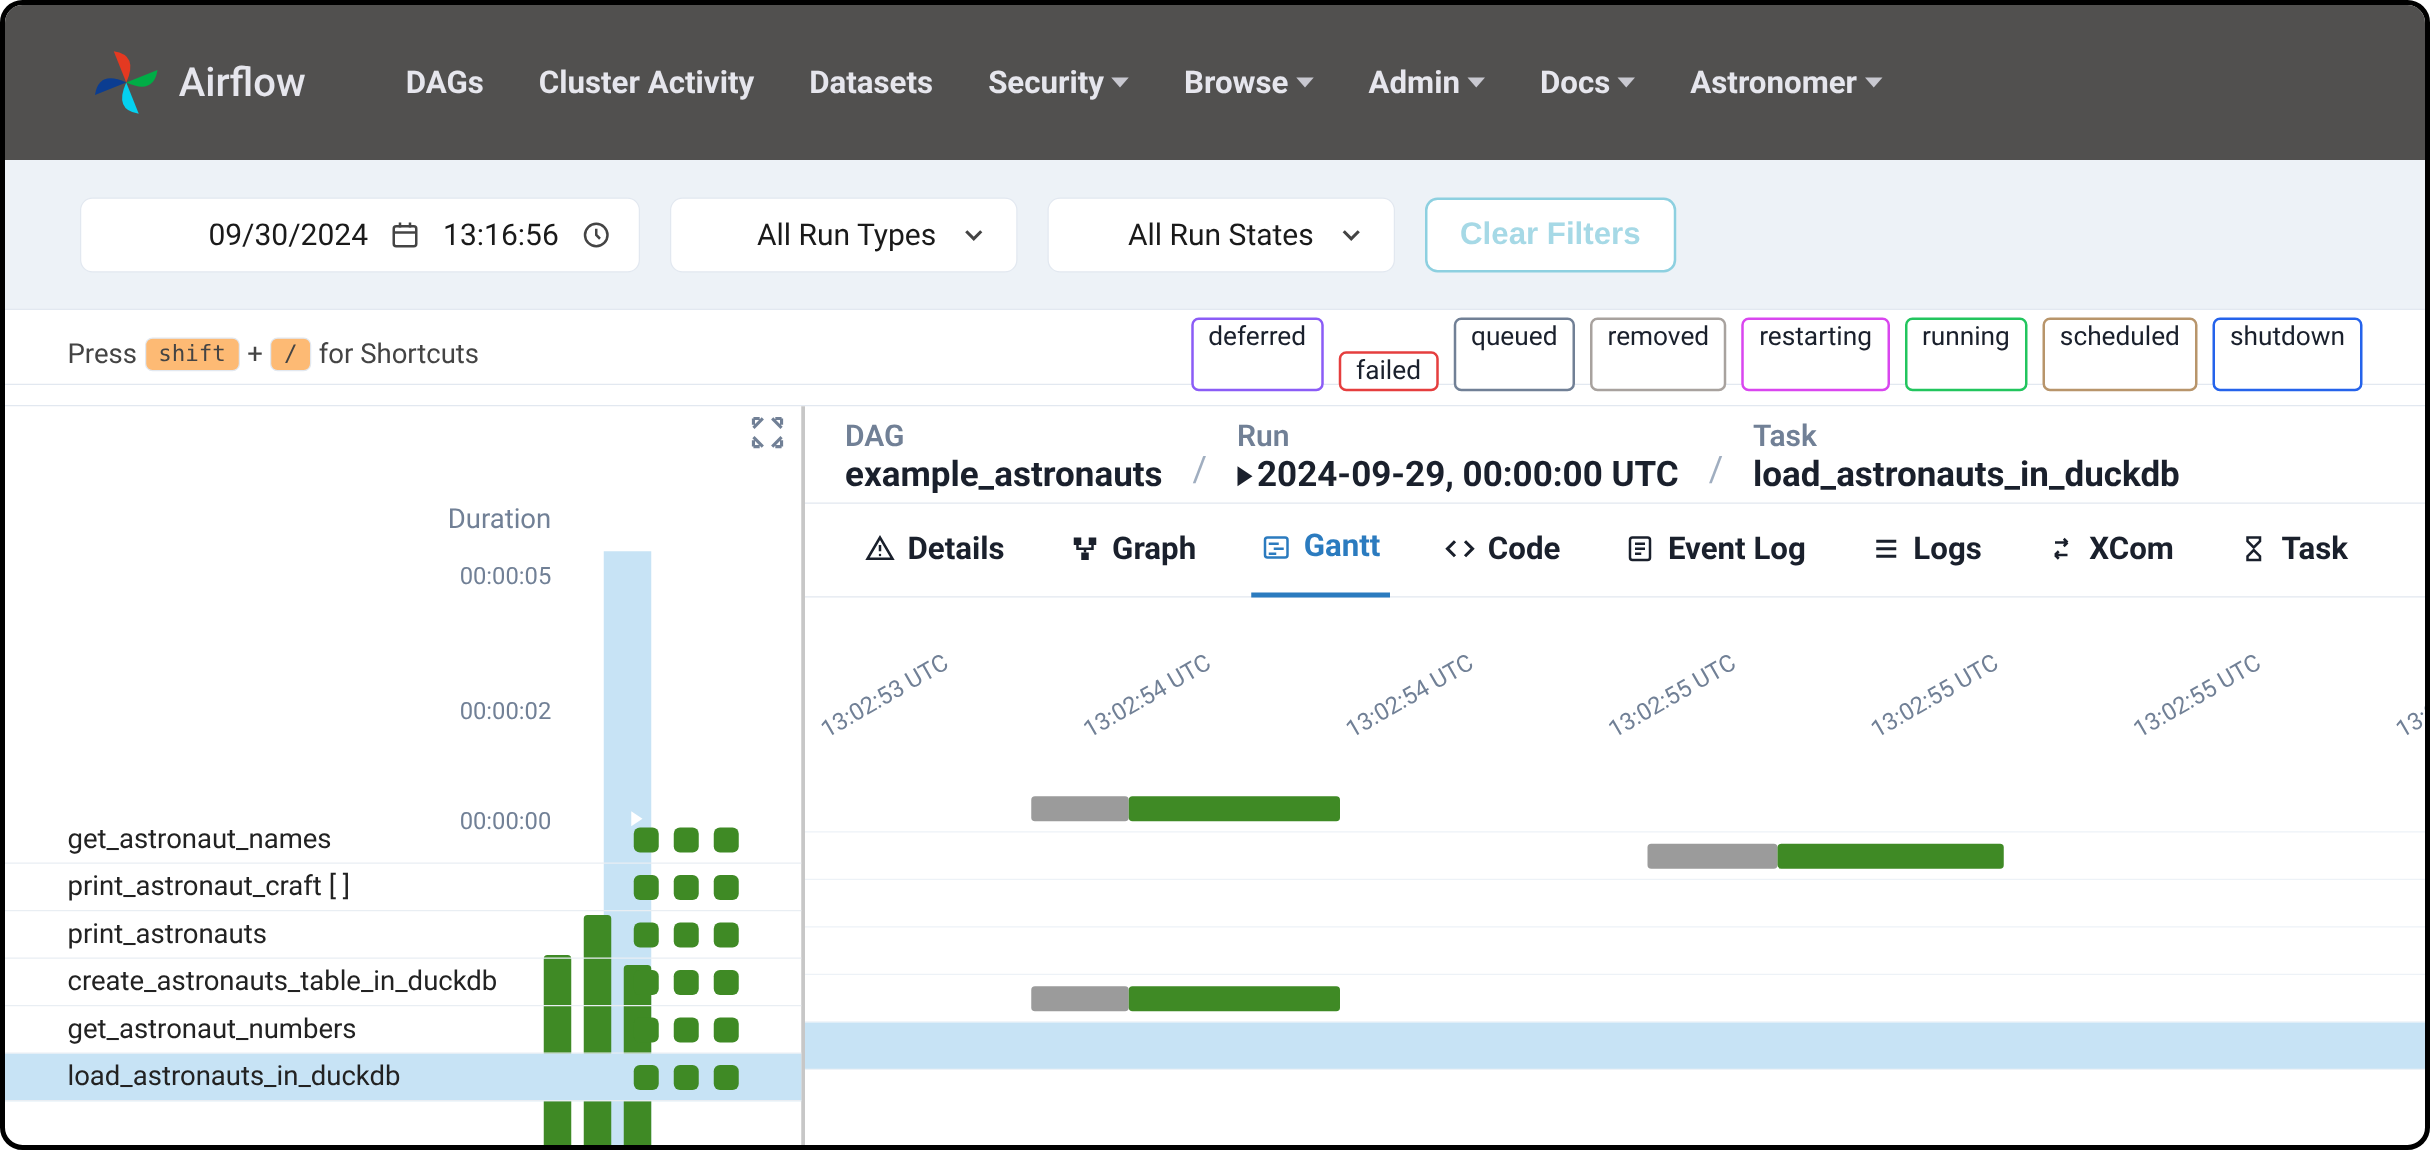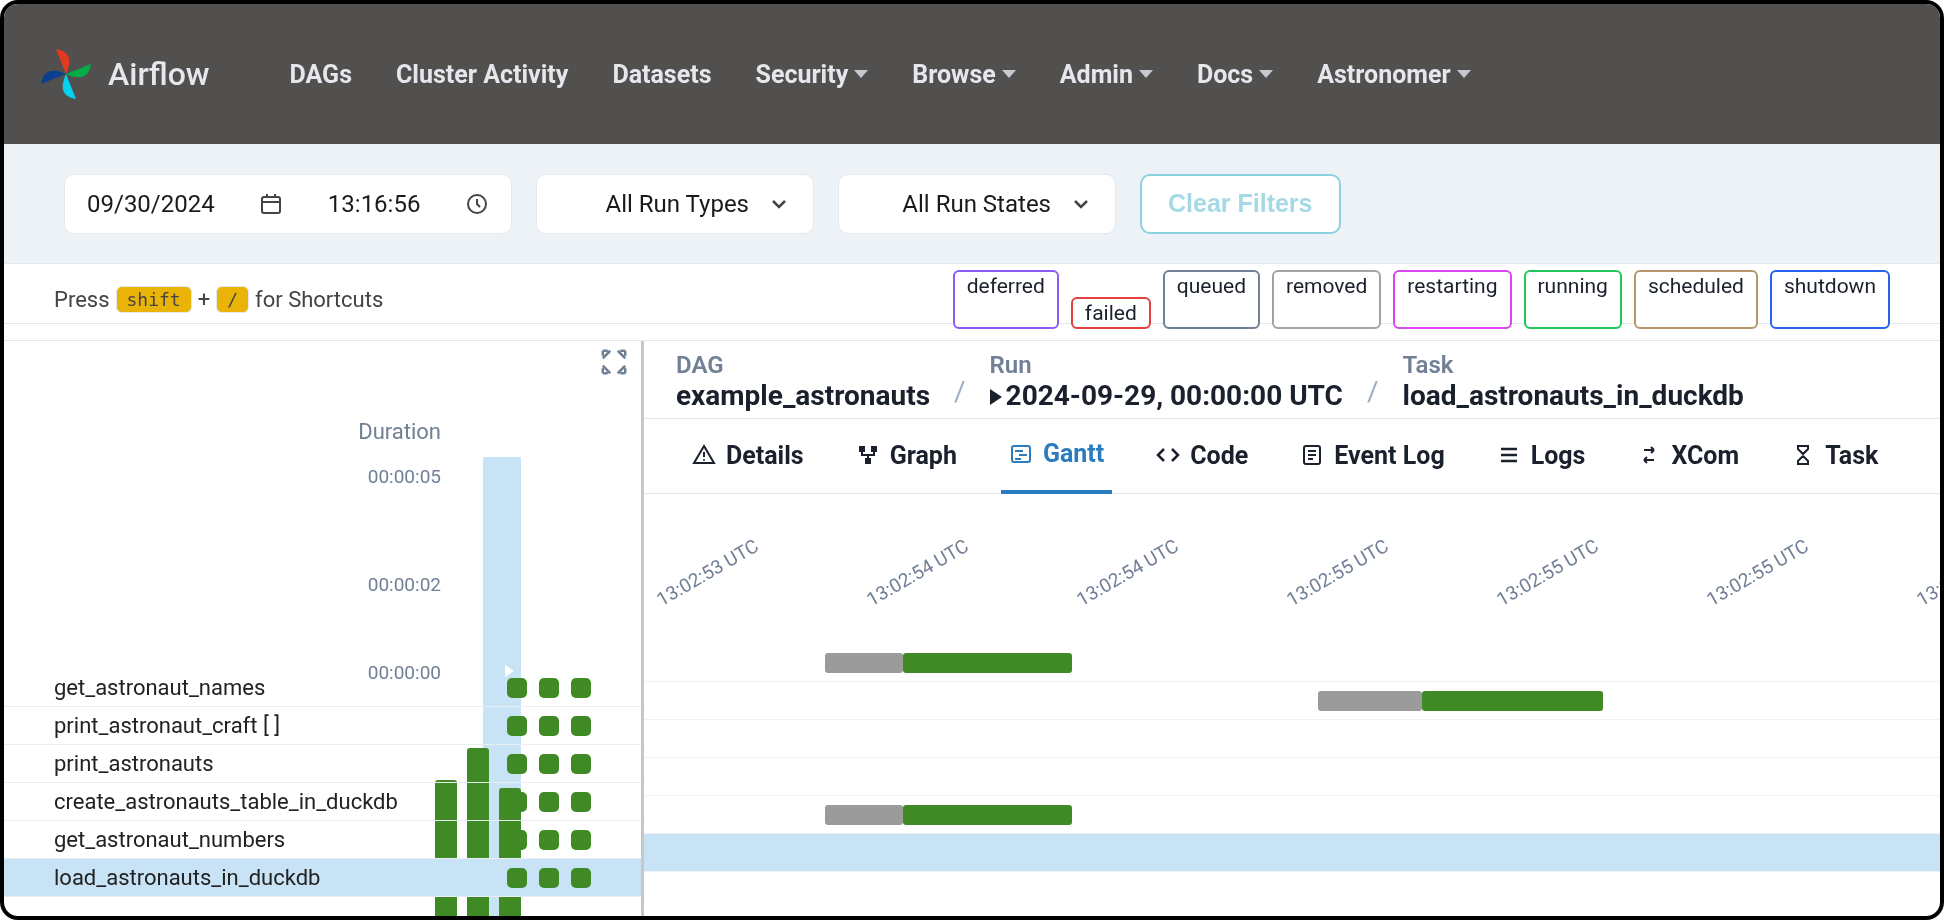--- a/index.html
+++ b/index.html
@@ -1,38 +1,38 @@
 <!DOCTYPE html>
 <html><head>
   <meta charset="utf-8">
   <style>
     * { box-sizing: border-box; margin: 0; padding: 0; }
     body { font-family: -apple-system, BlinkMacSystemFont, "Segoe UI", Roboto, sans-serif; background: #fff; color: #222; overflow: hidden; }
     .root { width: 1944px; height: 920px; border: 4px solid #000; border-radius: 18px; position: relative; overflow: hidden; transform-origin: top left; }
 
     
-    .navbar { height: 140px; background: #51504f; display: flex; align-items: center; padding: 0 32px; gap: 40px; }
+    .navbar { height: 124px; background: #51504f; display: flex; align-items: center; padding: 0 67px; gap: 40px; }
     .logo-wrap { display: flex; align-items: center; gap: 12px; }
     .logo-text { font-size: 32px; font-weight: 500; color: #e6e6ed; }
     .nav-items { display: flex; align-items: center; gap: 44px; margin-left: 40px; }
     .nav-item { color: #e6e6ed; font-size: 25px; font-weight: 700; cursor: pointer; display: flex; align-items: center; gap: 4px; }
     .caret-down { width: 0; height: 0; border-left: 7px solid transparent; border-right: 7px solid transparent; border-top: 8px solid #c8c8d0; margin-left: 2px; }
 
     
     .filter-bar { background: #edf2f7; height: 120px; display: flex; align-items: center; gap: 24px; padding: 0 60px; border-bottom: 1px solid #e2e8f0; }
     .input-pill { background: #fff; border: 1px solid #e2e8f0; border-radius: 10px; height: 60px; display: flex; align-items: center; padding: 0 22px; font-size: 24px; color: #1a1a1a; gap: 18px; }
-    .input-pill.dtp { width: 448px; justify-content: space-between; }
+    .input-pill.dtp { width: 448px; justify-content: flex-end; }
     .select-pill { width: 278px; justify-content: flex-end; }
     .icon-svg { width: 24px; height: 24px; fill: #444; }
     .clear-btn { height: 60px; border: 2px solid #8dd0e0; border-radius: 10px; background: #fff; color: #a6d9e6; font-size: 25px; font-weight: 700; padding: 0 26px; cursor: pointer; }
 
     
     .shortcuts-row { display: flex; justify-content: space-between; align-items: center; height: 60px; padding: 12px 50px 0 50px; border-bottom: 1px solid #e2e8f0; }
     .sc-left { color: #444; font-size: 22px; display:flex; align-items:center; gap:6px;}
-    .kbd { background: #eab308; border: 1px solid #e2e8f0; border-radius: 6px; padding: 2px 10px; font-size: 18px; font-family: monospace; }
+    .kbd { background: #fdba74; border: 1px solid #e2e8f0; border-radius: 6px; padding: 2px 10px; font-size: 18px; font-family: monospace; }
     .sc-right { display: flex; gap: 12px; }
     .status-tag { border-width: 2px; border-style: solid; border-radius: 6px; padding: 2px 12px; font-size: 21px; background: #fff; cursor: pointer; }
 
     
     .main { display: flex; height: calc(920px - 124px - 120px - 60px - 8px); border-top: 1px solid #e2e8f0; margin-top: 16px;}
     .left { width: 640px; border-right: 3px solid #c7c7c7; position: relative; }
     .collapse-btn { position: absolute; right: 12px; top: 6px; width: 30px; height: 30px; color: #718096; }
 
     .duration-label { position: absolute; right: 200px; top: 78px; color: #718096; font-size: 22px; }
     .ytick { position: absolute; right: 200px; color: #718096; font-size: 19px; }

